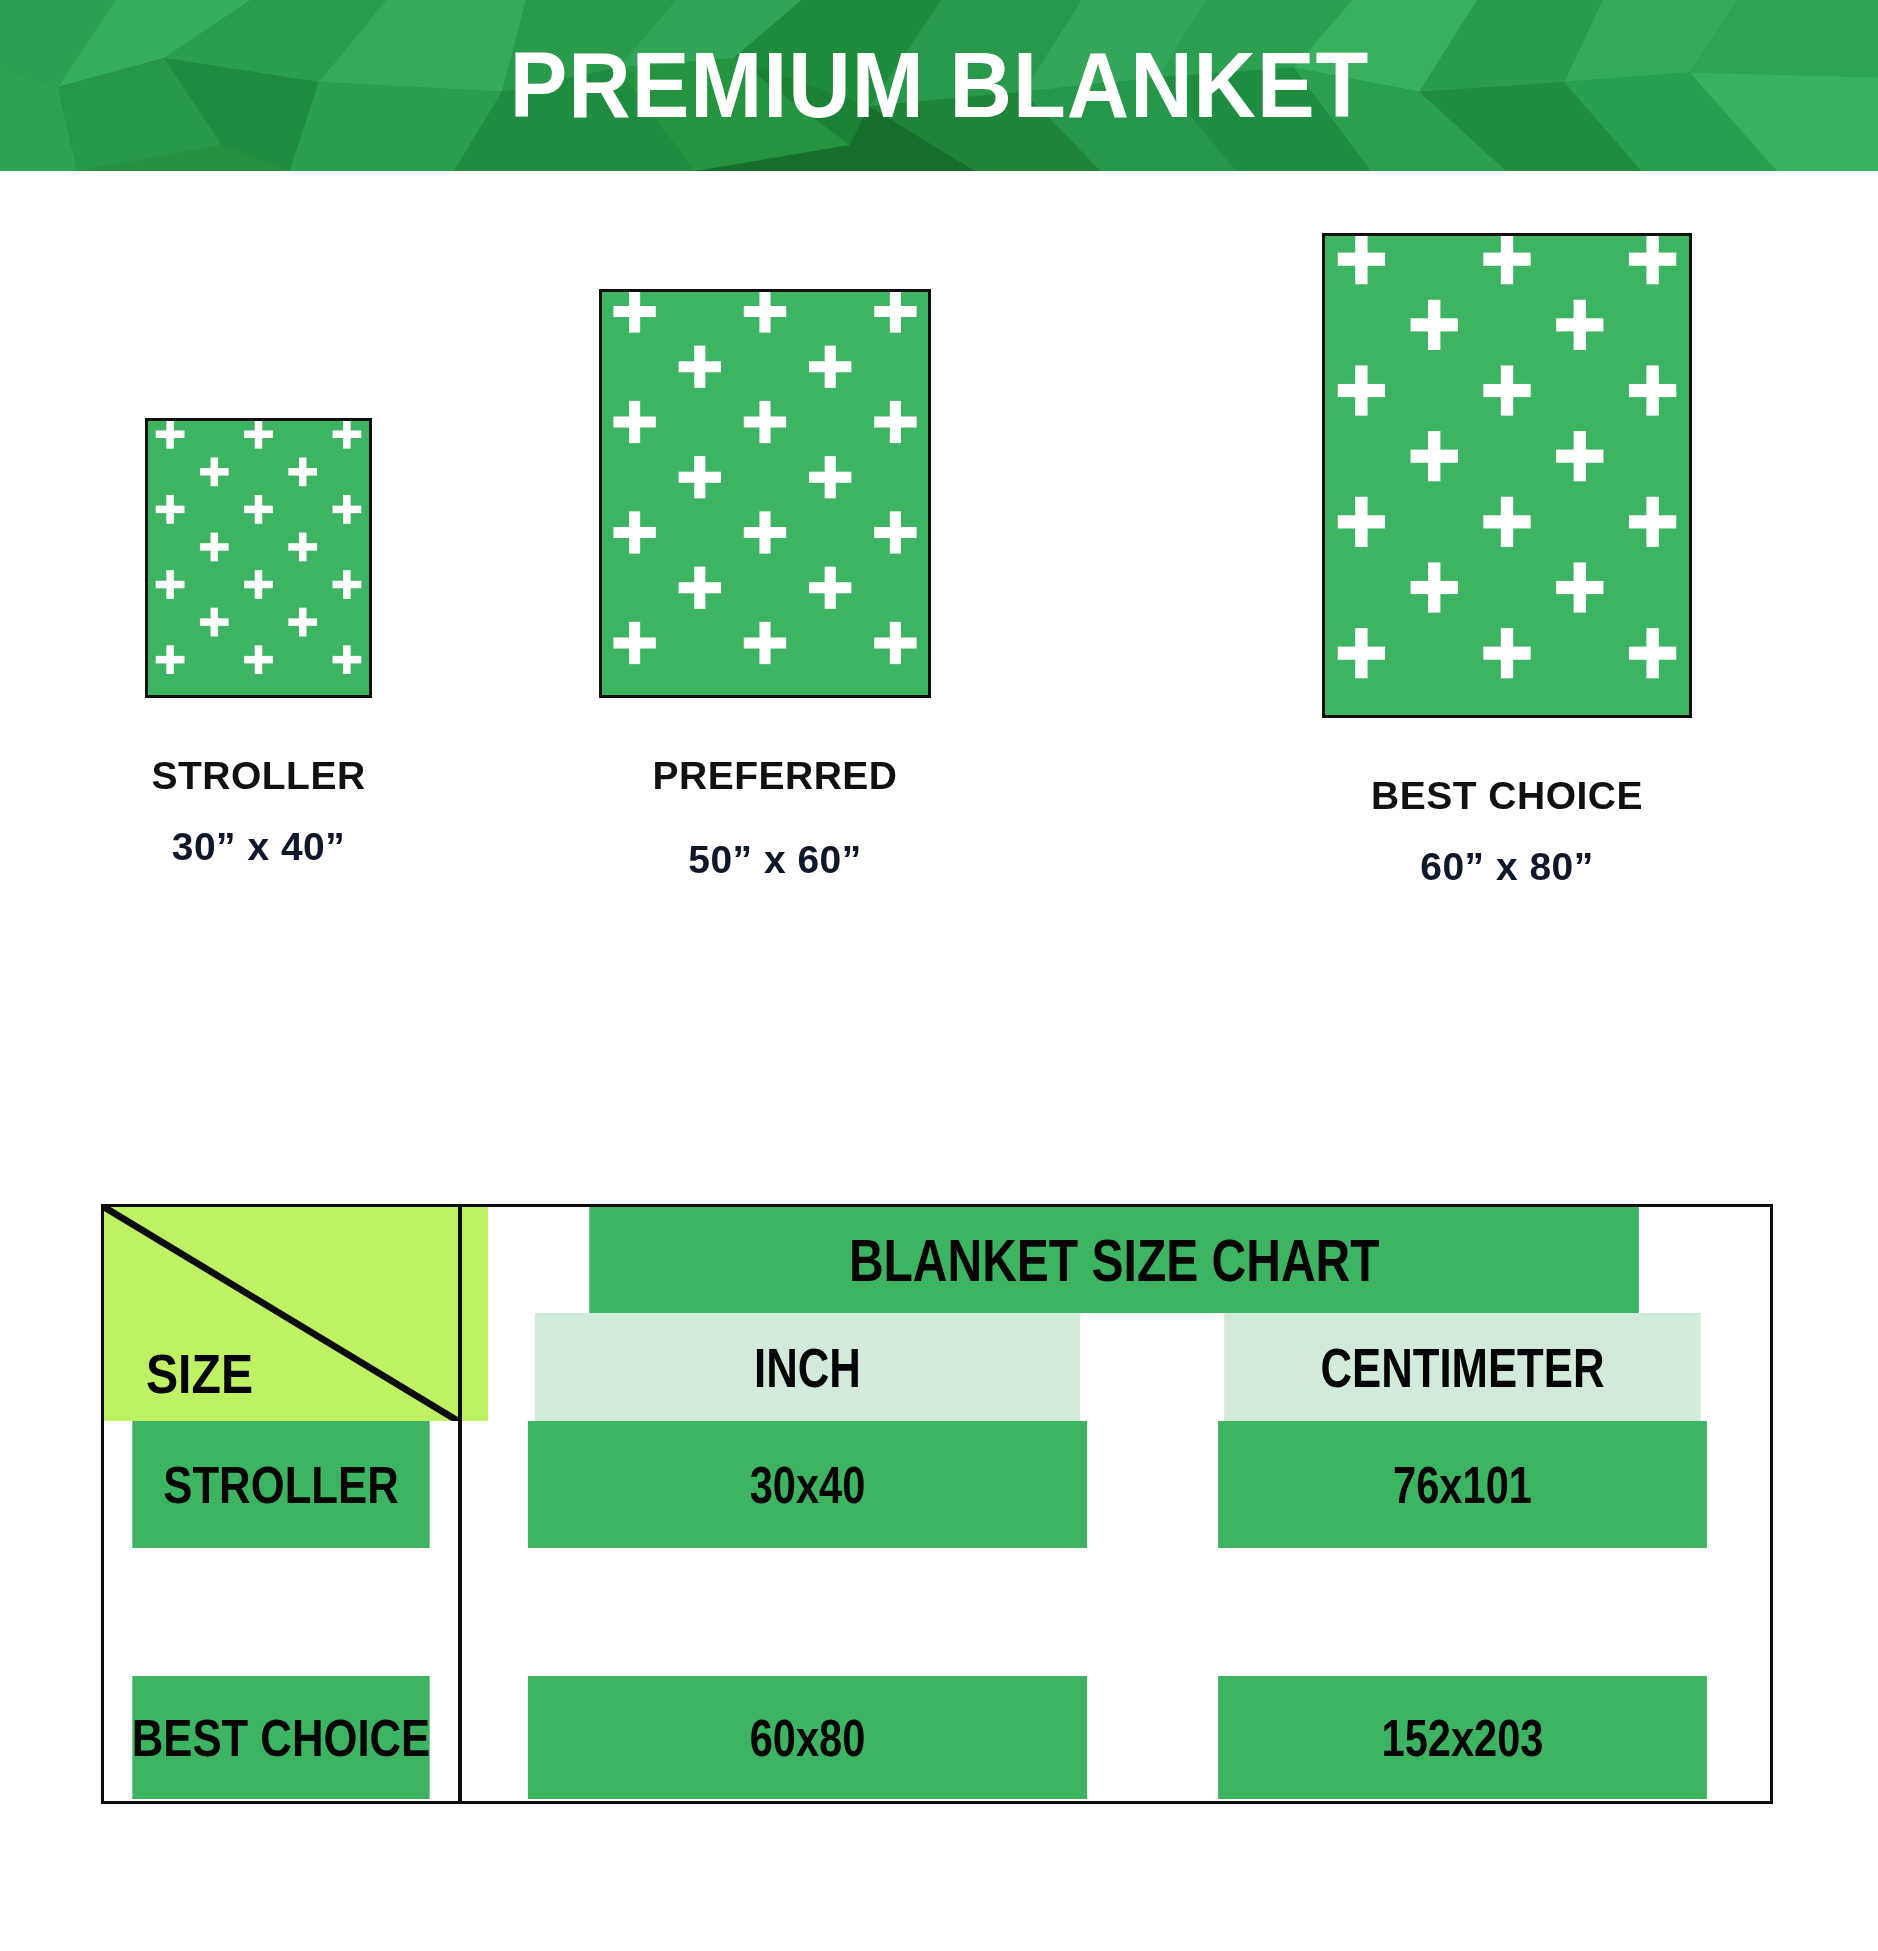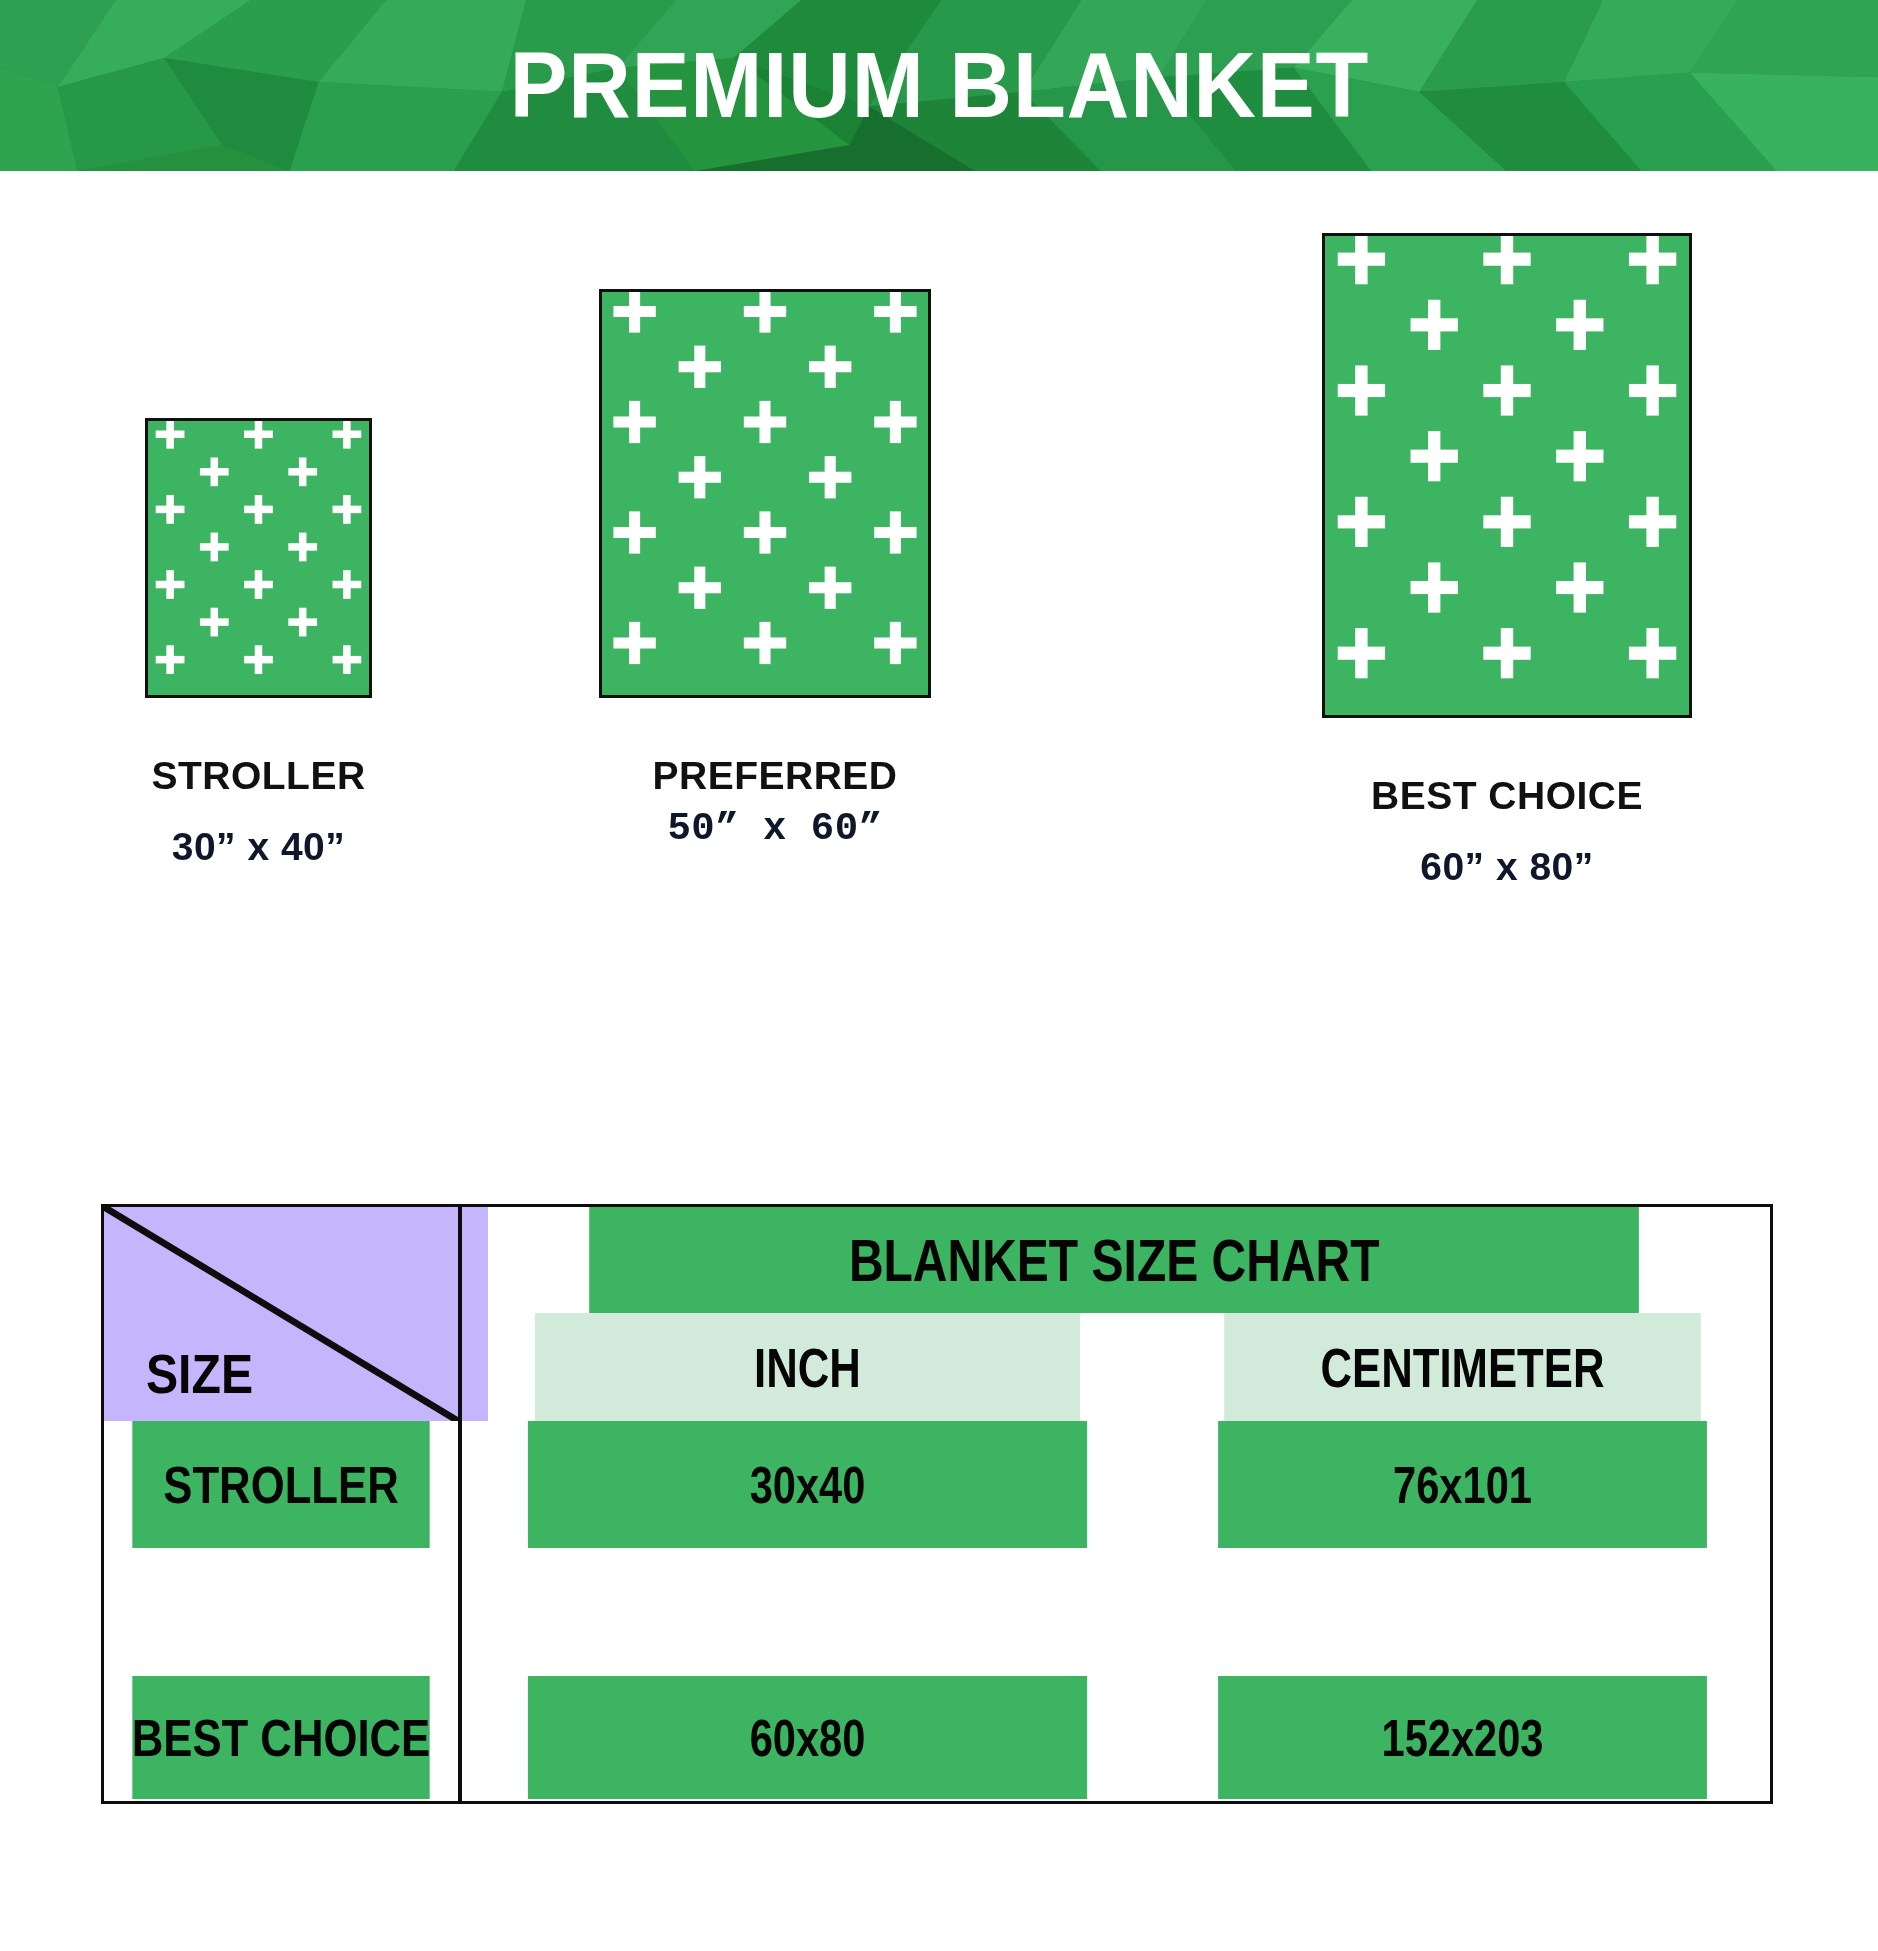--- a/index.html
+++ b/index.html
@@ -150,21 +150,21 @@
     font-size: 52px;
     transform: scaleX(0.84);
   }
 
   
   .corner {
     position: absolute;
     left: 0; top: 0;
     width: 384px;
     height: 214px;
-    background: #c4b5fd;
+    background: #bef264;
     overflow: hidden;
   }
   .corner svg {
     position: absolute;
     left: 0; top: 0;
     width: 354px;
     height: 214px;
   }
   .corner-label {
     position: absolute;
@@ -386,21 +386,21 @@
               <rect x="-1.7" y="-6.5" width="3.4" height="13"></rect>
             </g>
           <g transform="translate(90,108)">
               <rect x="-6.5" y="-1.7" width="13" height="3.4"></rect>
               <rect x="-1.7" y="-6.5" width="3.4" height="13"></rect>
             </g>
         </g>
       </svg>
     </div>
     <div class="swatch-name" style="margin-top:56px;">PREFERRED</div>
-    <div class="swatch-dim" style="margin-top:9px;font-family:Liberation Mono, monospace;">50” x 60”</div>
+    <div class="swatch-dim" style="margin-top:40px;">50” x 60”</div>
   </div>
 
   <div class="swatch-col" style="left:1322px; width:370px;">
     <div class="swatch-box" style="width:370px; height:485px; margin-top:62px;">
       <svg viewBox="0 0 100 124" preserveAspectRatio="none">
         <g fill="#ffffff">
           <g transform="translate(10,6)">
               <rect x="-6.5" y="-1.7" width="13" height="3.4"></rect>
               <rect x="-1.7" y="-6.5" width="3.4" height="13"></rect>
             </g>

